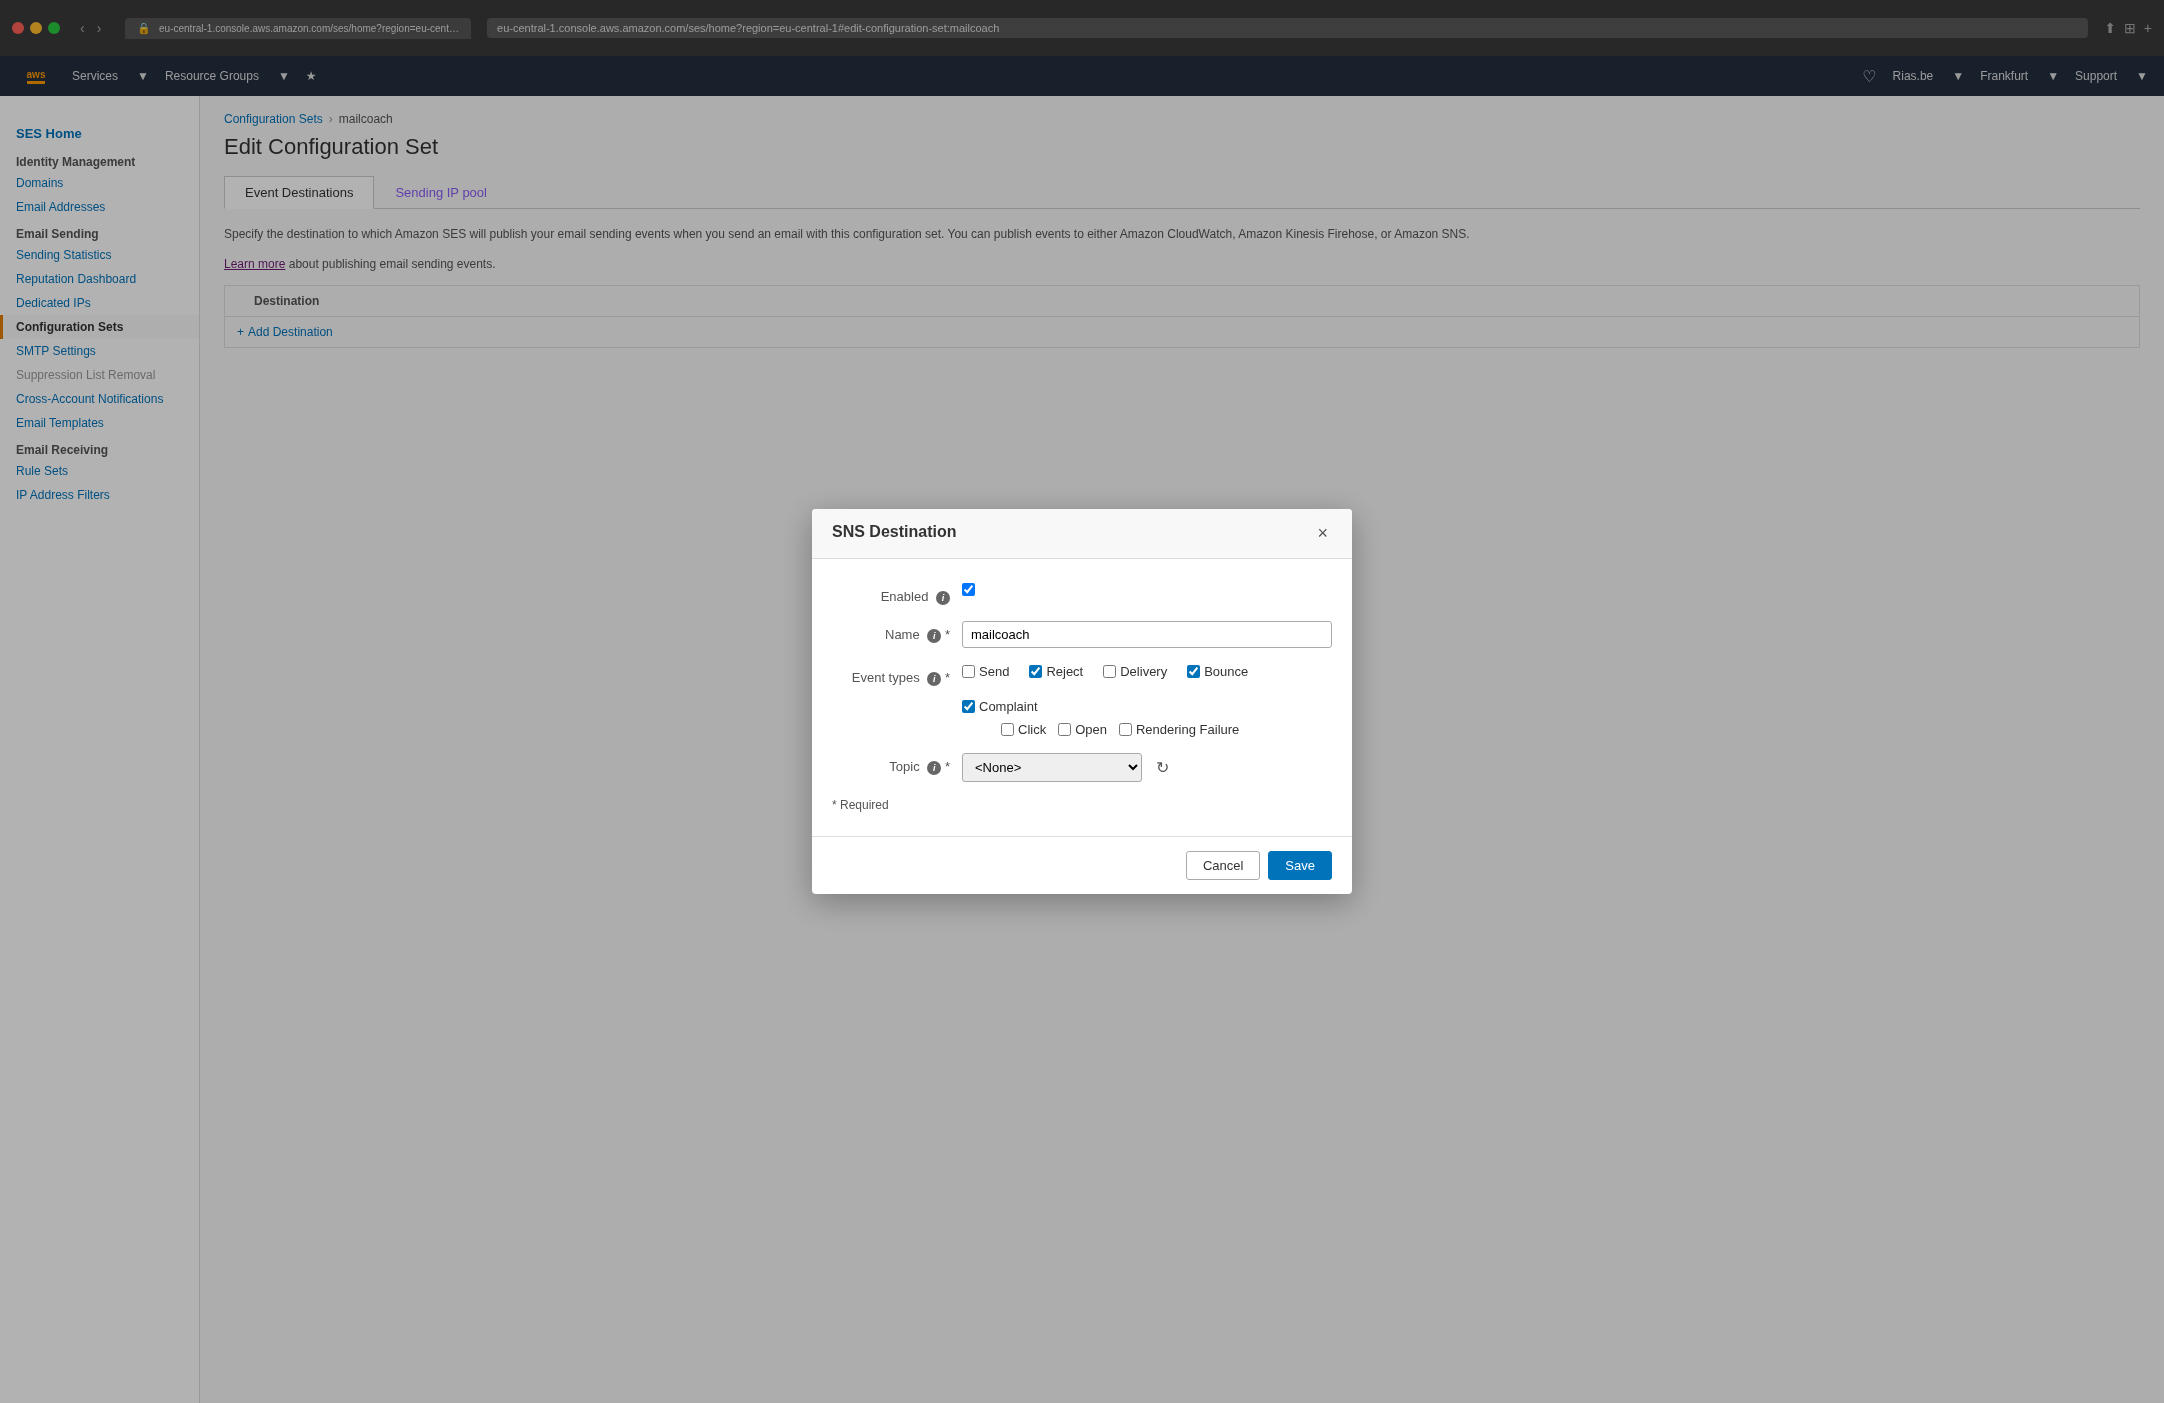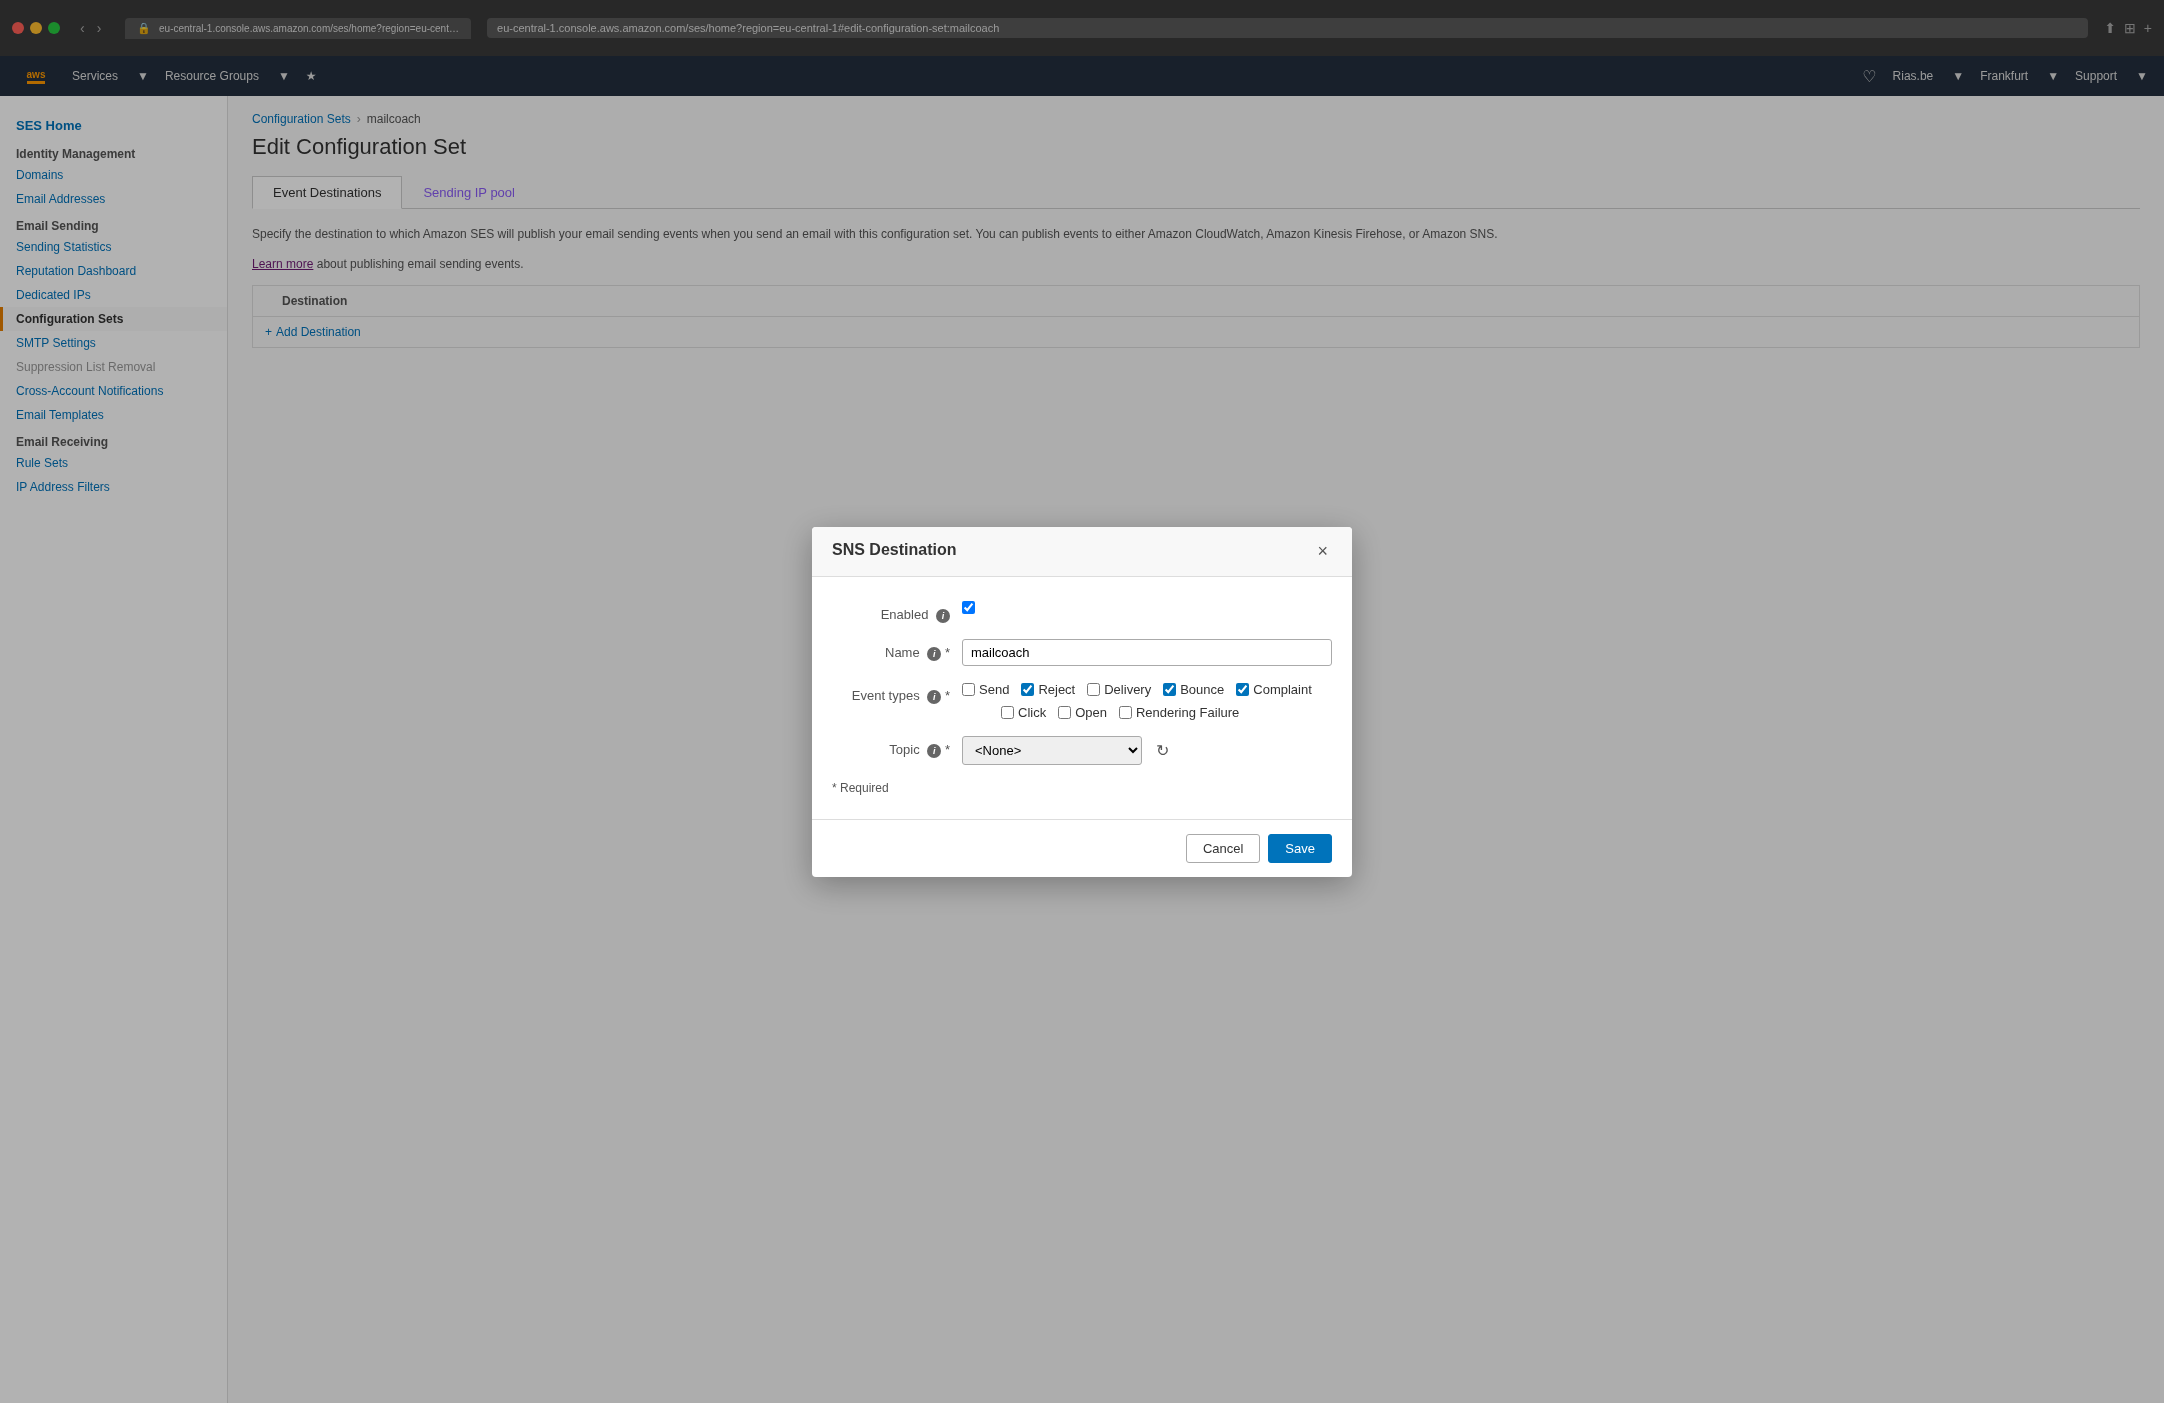--- a/index.html
+++ b/index.html
@@ -41,24 +41,24 @@
     .nav-item { color: #ddd; font-size: 12px; cursor: pointer; display: flex; align-items: center; gap: 19px; }
     .nav-separator { flex: 1; }
     .nav-right { display: flex; align-items: center; gap: 16px; }
     .bell-icon { color: #ddd; font-size: 16px; cursor: pointer; }
 
     
     .main-container { display: flex; height: calc(100vh - 96px); }
 
     
     .sidebar {
-      width: 228px;
+      width: 200px;
       background: #fff;
       border-right: 1px solid #ddd;
-      padding: 16px 0;
+      padding: 24px 0;
       overflow-y: auto;
       flex-shrink: 0;
     }
     .sidebar-home { padding: 6px 16px; font-weight: 600; color: #0073bb; font-size: 13px; cursor: pointer; }
     .sidebar-section { padding: 8px 16px 2px; font-weight: 600; color: #555; font-size: 12px; }
     .sidebar-item { padding: 5px 16px; color: #0073bb; font-size: 12px; cursor: pointer; }
     .sidebar-item.active { color: #333; font-weight: 600; border-left: 3px solid #e67e00; background: #fafafa; padding-left: 13px; }
     .sidebar-item.disabled { color: #999; cursor: default; }
 
     
@@ -130,21 +130,21 @@
     }
 
     .form-row { display: flex; align-items: flex-start; margin-bottom: 16px; }
     .form-label { width: 130px; flex-shrink: 0; text-align: right; padding-right: 12px; padding-top: 6px; font-size: 13px; color: #555; font-weight: 500; }
     .form-label-required::after { content: ' *'; }
     .form-control-wrap { flex: 1; }
     .info-icon { display: inline-flex; align-items: center; justify-content: center; width: 14px; height: 14px; border-radius: 50%; background: #666; color: #fff; font-size: 9px; cursor: pointer; margin-left: 4px; font-style: italic; font-weight: bold; }
 
     input[type="text"] { width: 100%; padding: 5px 8px; border: 1px solid #aaa; border-radius: 3px; font-size: 13px; }
 
-    .checkbox-group { display: flex; flex-wrap: wrap; gap: 12px; align-items: center; }
+    .checkbox-group { display: flex; flex-wrap: wrap; gap: 20px; align-items: center; }
     .checkbox-item { display: flex; align-items: center; gap: 4px; font-size: 13px; }
     .checkbox-item input[type="checkbox"] { accent-color: #0073bb; width: 13px; height: 13px; }
 
     .second-row-checkboxes { display: flex; align-items: center; margin-top: 8px; }
     .second-row-inner { display: flex; gap: 12px; margin-left: 26px; }
 
     select { padding: 5px 8px; border: 1px solid #aaa; border-radius: 3px; font-size: 13px; width: 180px; }
     .refresh-btn { background: none; border: none; color: #555; font-size: 16px; cursor: pointer; padding: 3px 6px; }
 
     .topic-row { display: flex; align-items: center; gap: 8px; }

